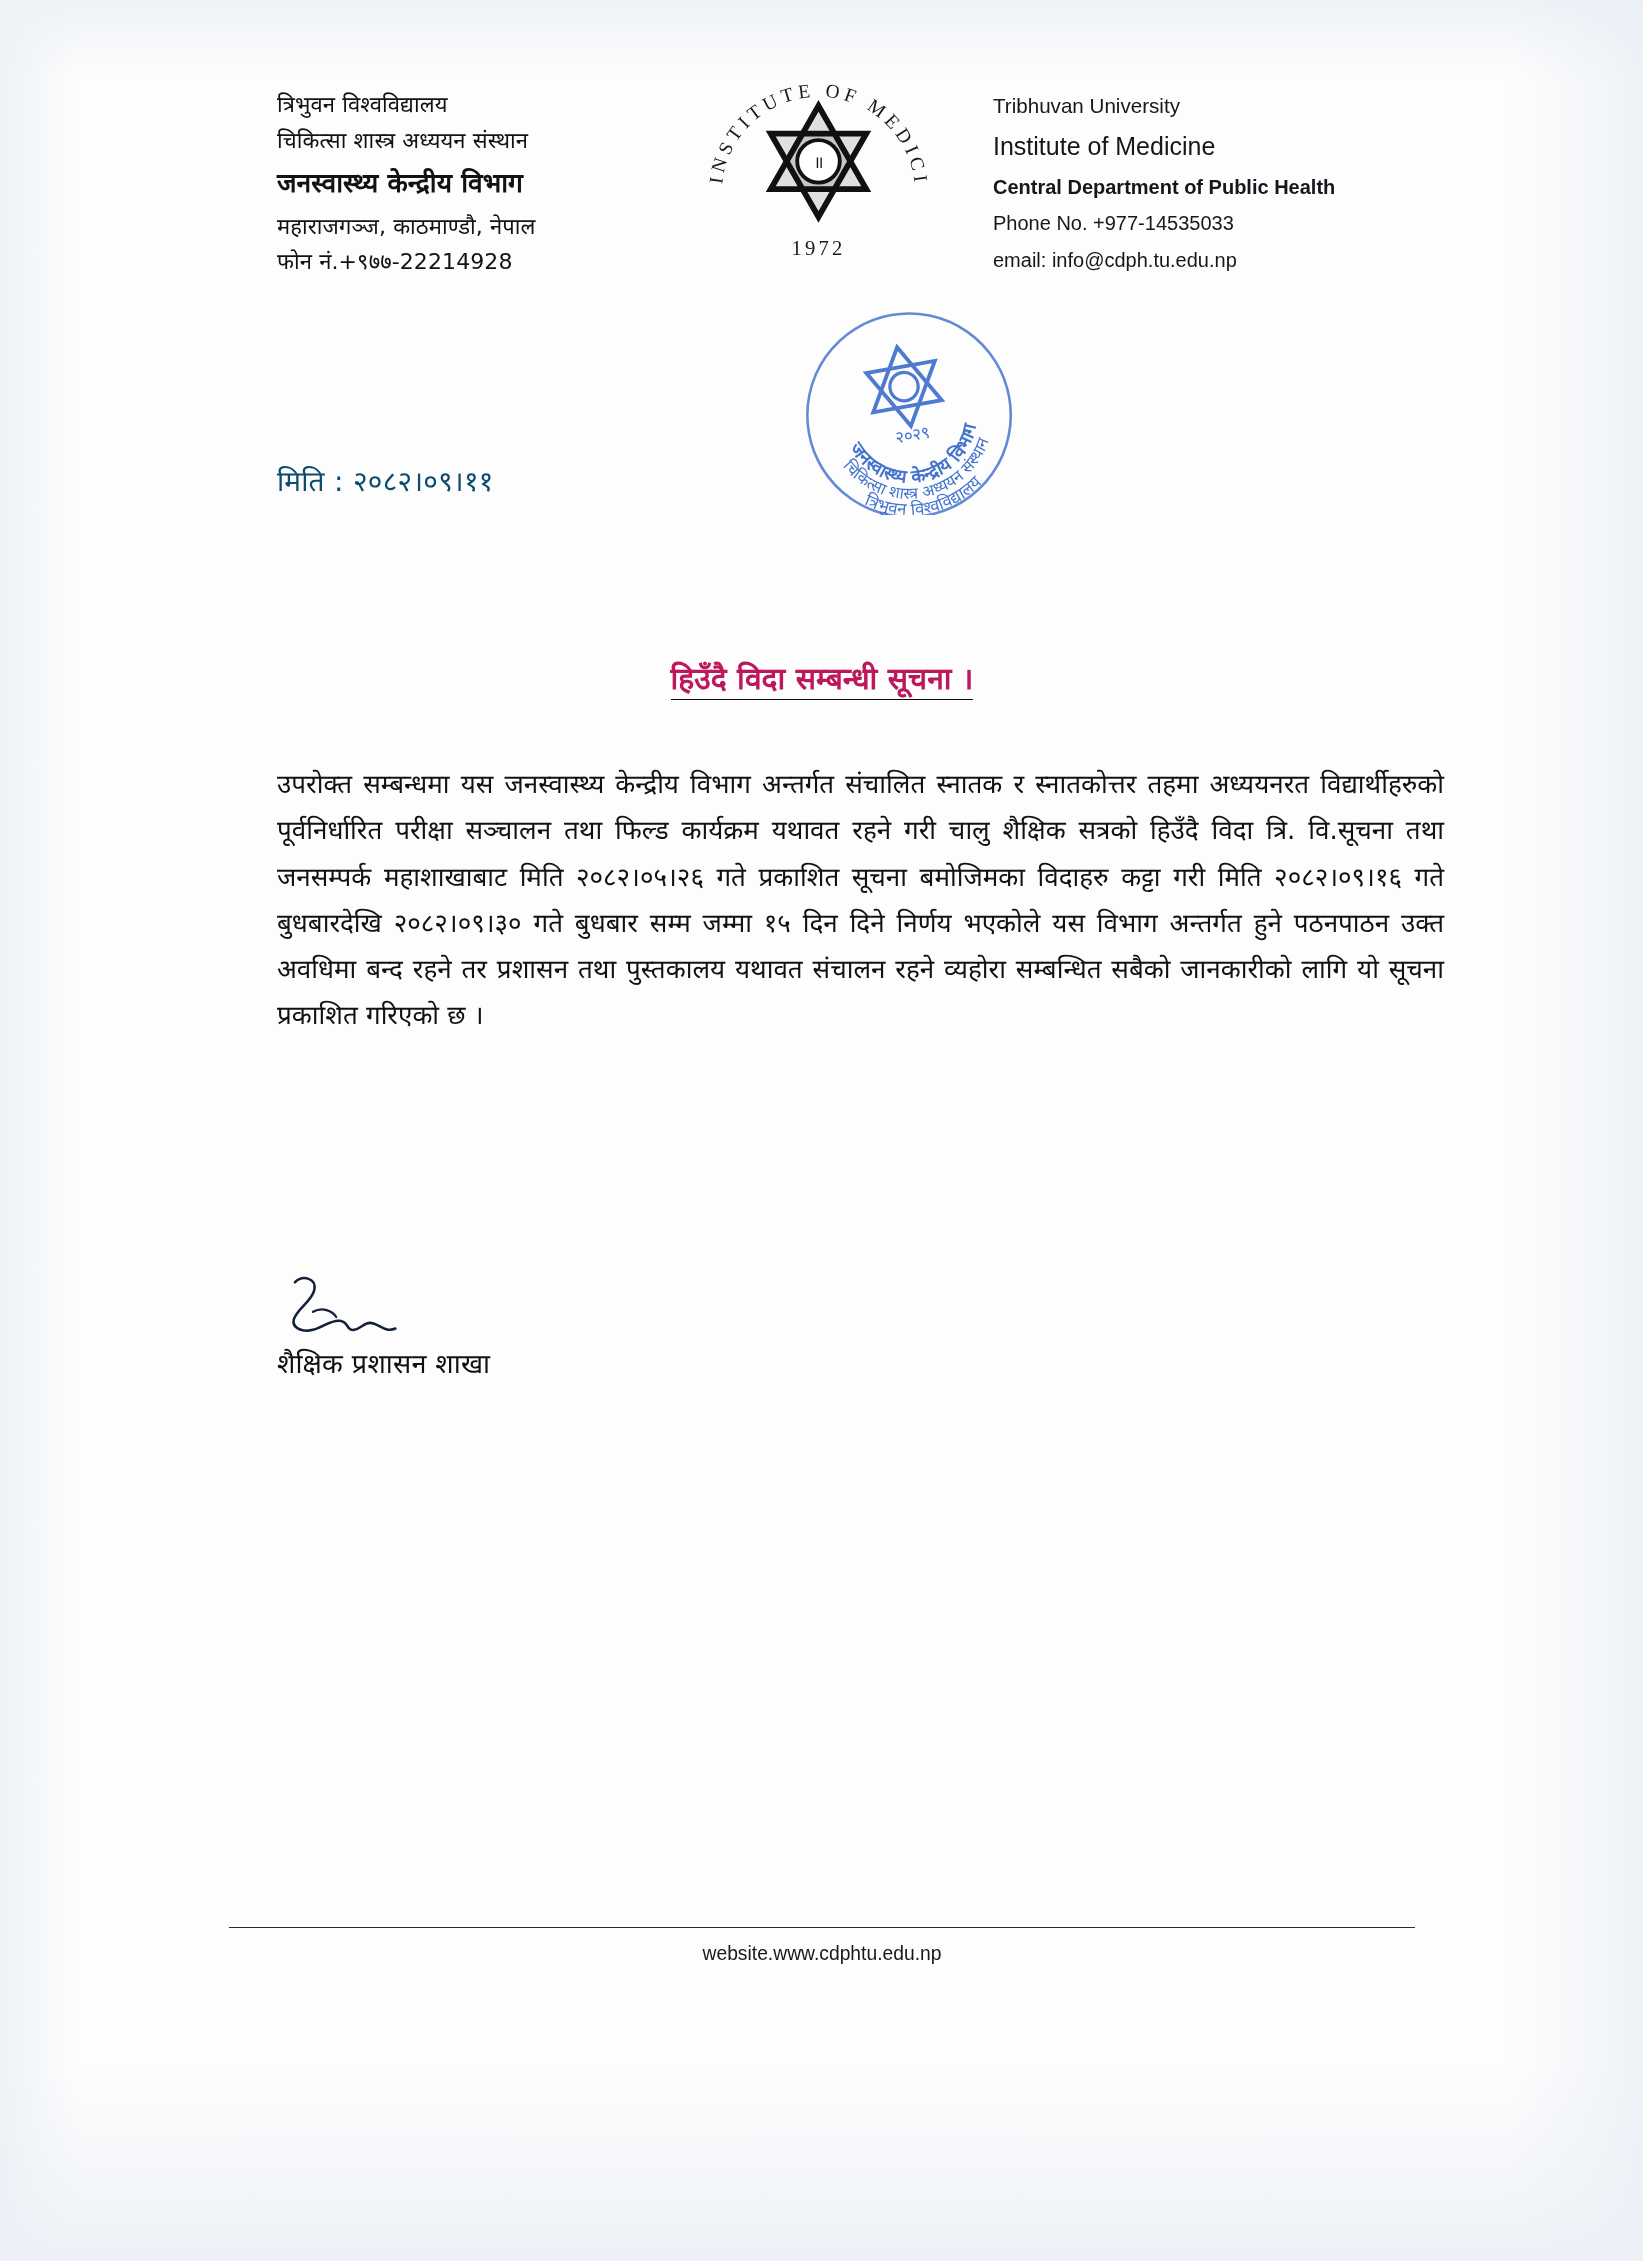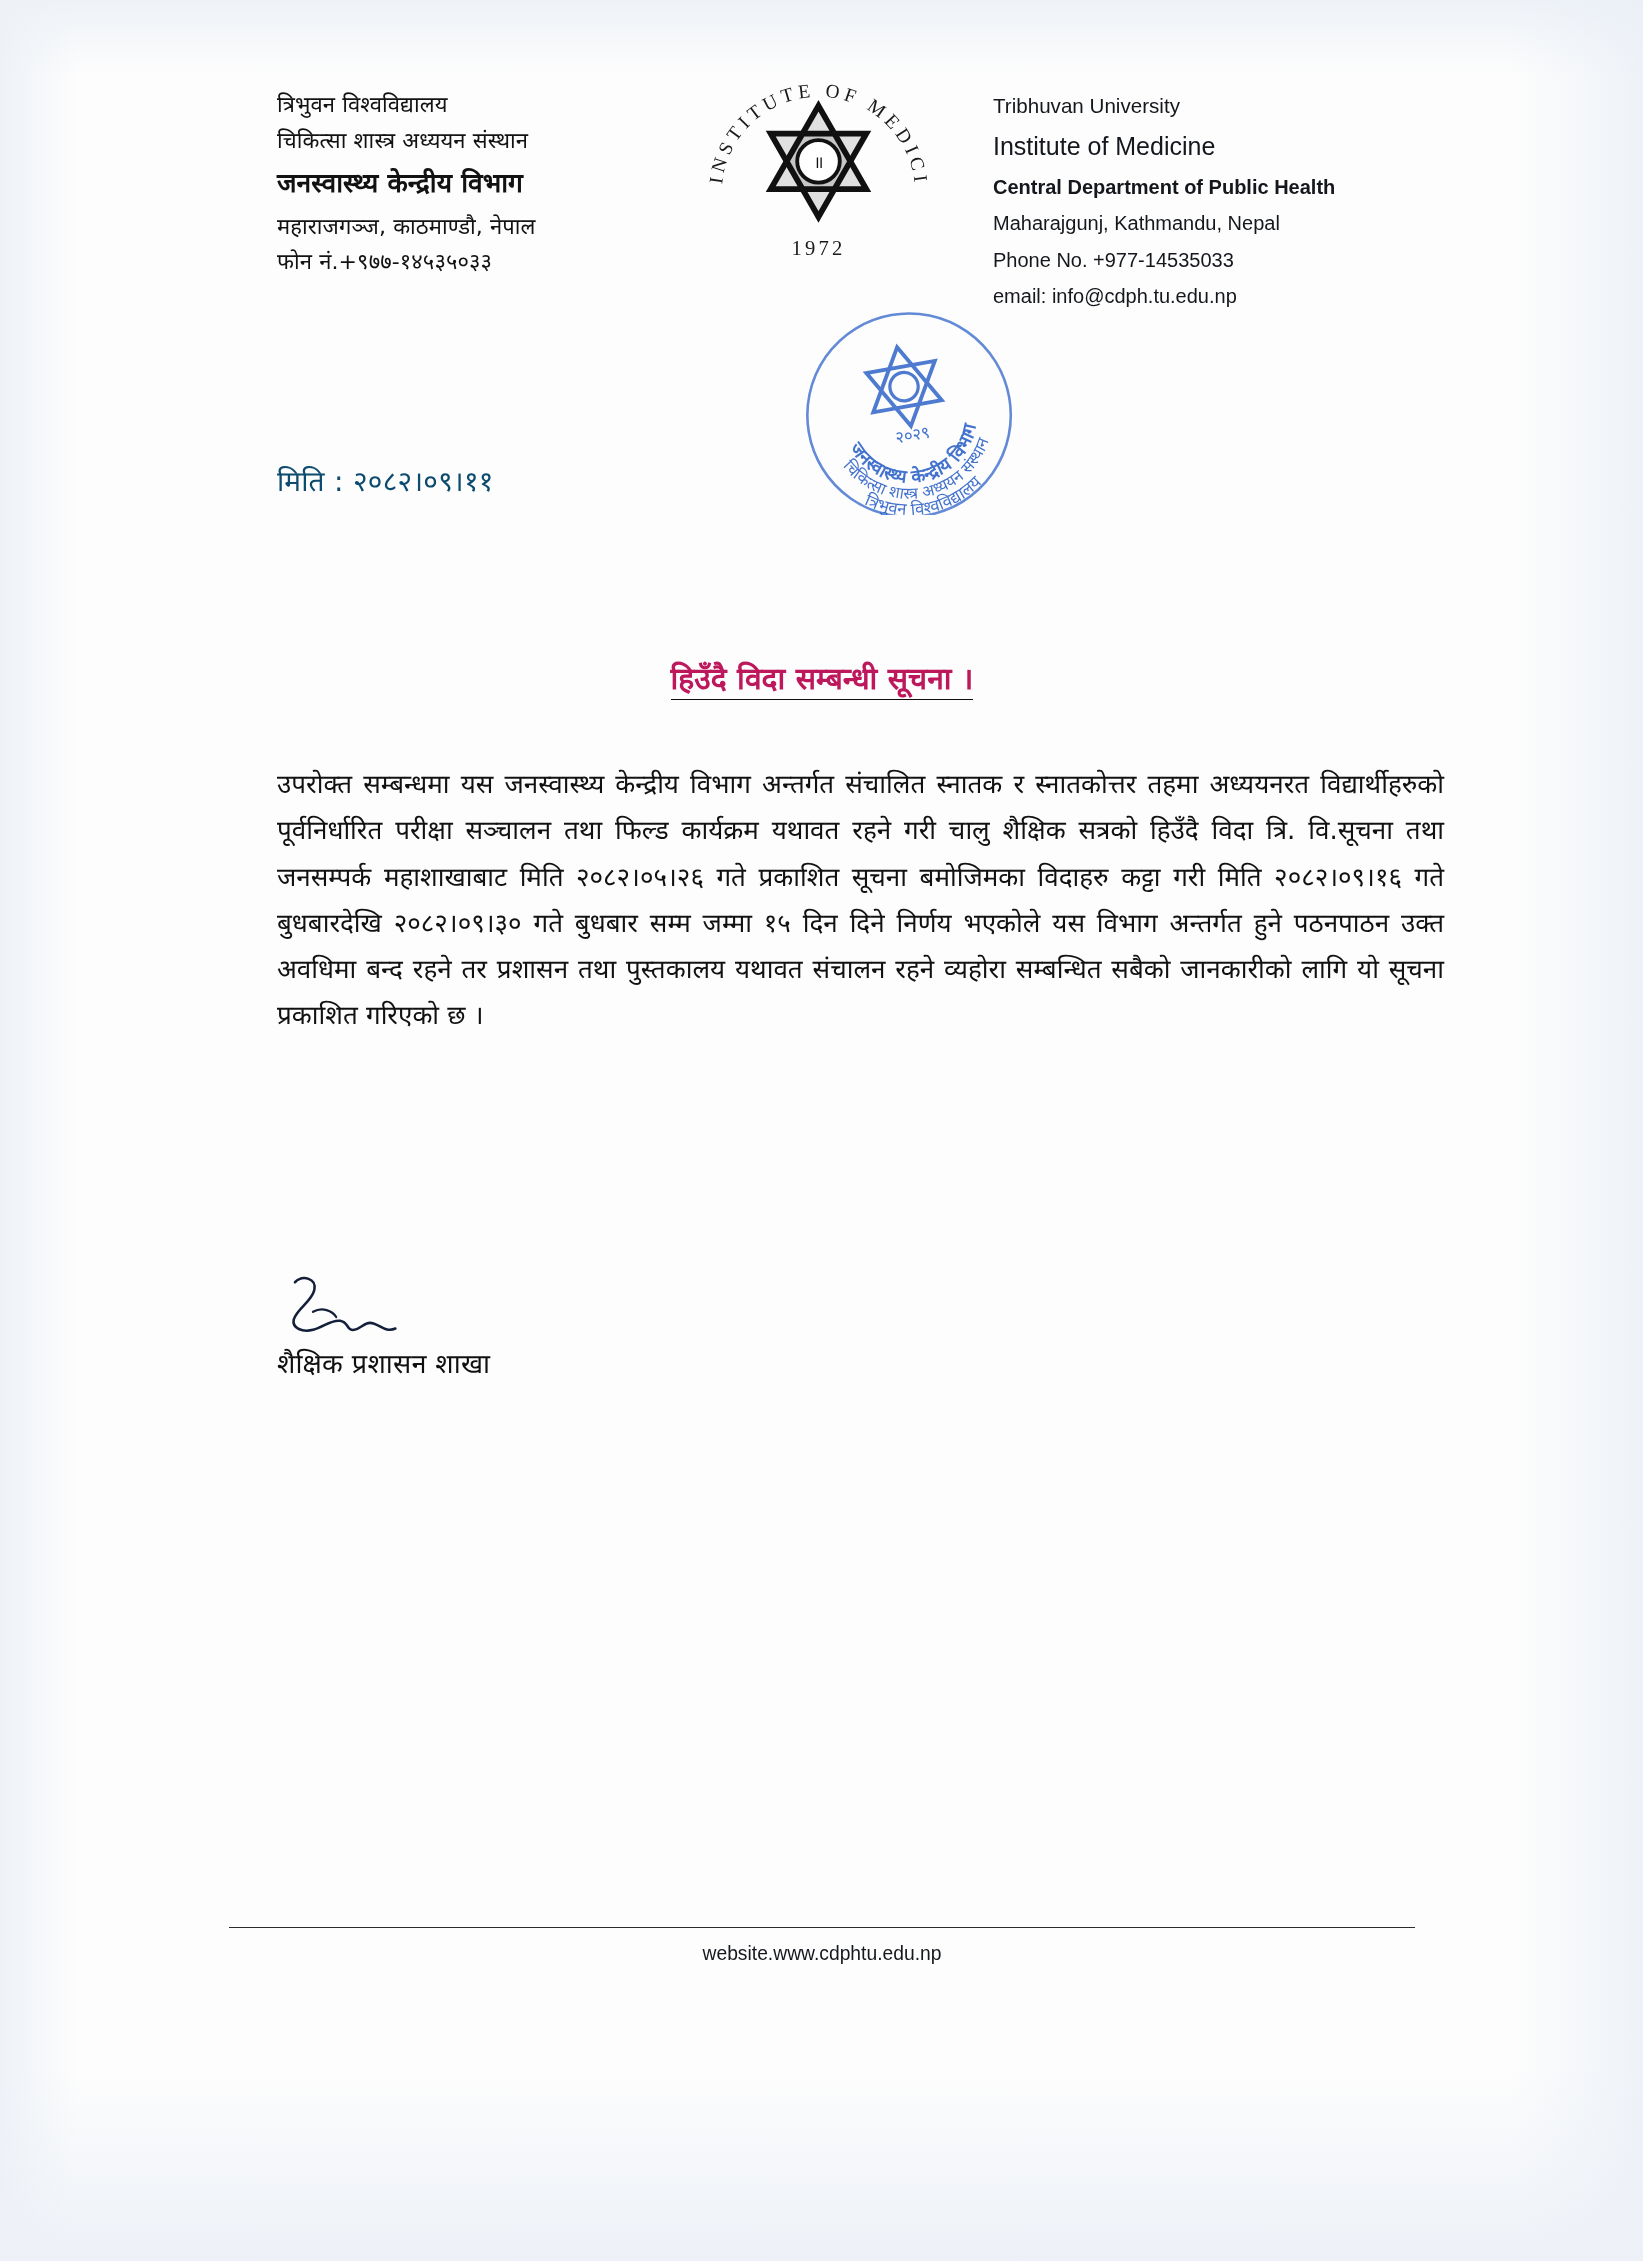--- a/index.html
+++ b/index.html
@@ -197,21 +197,21 @@
   <div class="scan-tint-right"></div>
   <div class="scan-tint-bottom"></div>
 
   <div class="letterhead">
 
     <div class="lh-nepali">
       <div class="lh-np-line">त्रिभुवन विश्वविद्यालय</div>
       <div class="lh-np-line">चिकित्सा शास्त्र अध्ययन संस्थान</div>
       <div class="lh-np-bold">जनस्वास्थ्य केन्द्रीय विभाग</div>
       <div class="lh-np-line">महाराजगञ्ज, काठमाण्डौ, नेपाल</div>
-      <div class="lh-np-line">फोन नं.+९७७-१४५३५०३३</div>
+      <div class="lh-np-line">फोन नं.+९७७-22214928</div>
     </div>
 
     <div class="logo-wrap">
       <svg width="271" height="213" viewBox="0 0 420 330" xmlns="http://www.w3.org/2000/svg">
         <defs>
           <path id="ringpath" d="M 60,190 A 150,150 0 1 1 360,190" fill="none"></path>
         </defs>
 
         <text font-family="Liberation Serif, serif" font-size="30" letter-spacing="7" fill="#1a1a1a">
           <textPath href="#ringpath" startOffset="3%">INSTITUTE OF MEDICINE</textPath>
@@ -256,21 +256,20 @@
           </text>
           <text x="240" y="205" text-anchor="middle" font-family="DejaVu Sans, sans-serif" font-size="26" fill="#1e57c4" opacity="0.9">२०२९</text>
         </g>
       </svg>
     </div>
 
     <div class="lh-english">
       <div class="lh-en-1">Tribhuvan University</div>
       <div class="lh-en-2">Institute of Medicine</div>
       <div class="lh-en-3">Central Department of Public Health</div>
-      <div class="lh-en-4">Maharajgunj, Kathmandu, Nepal</div>
       <div class="lh-en-5">Phone No. +977-14535033</div>
       <div class="lh-en-6">email: info@cdph.tu.edu.np</div>
     </div>
   </div>
 
   <div class="date-line">मिति : २०८२।०९।११</div>
 
   <div class="doc-title">
     <span>हिउँदै विदा सम्बन्धी सूचना ।</span>
   </div>

